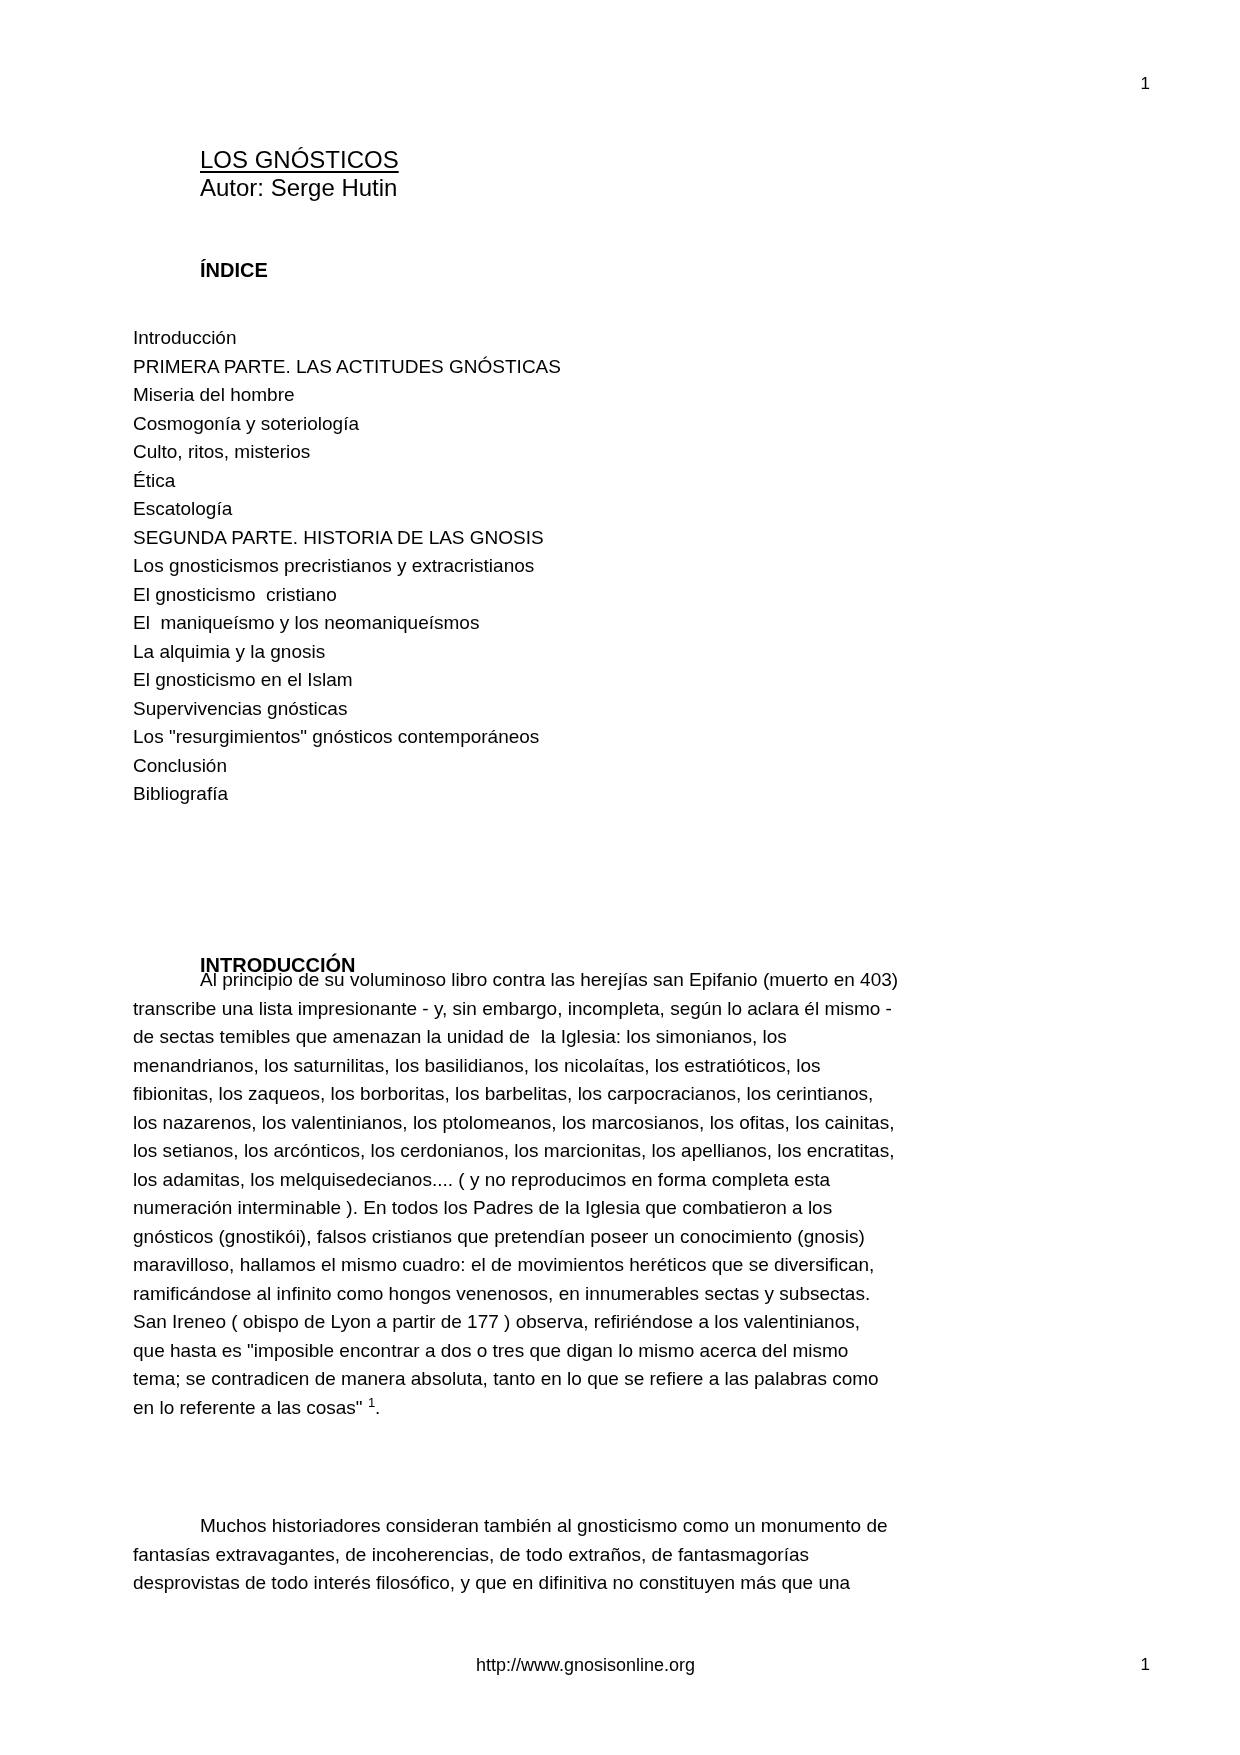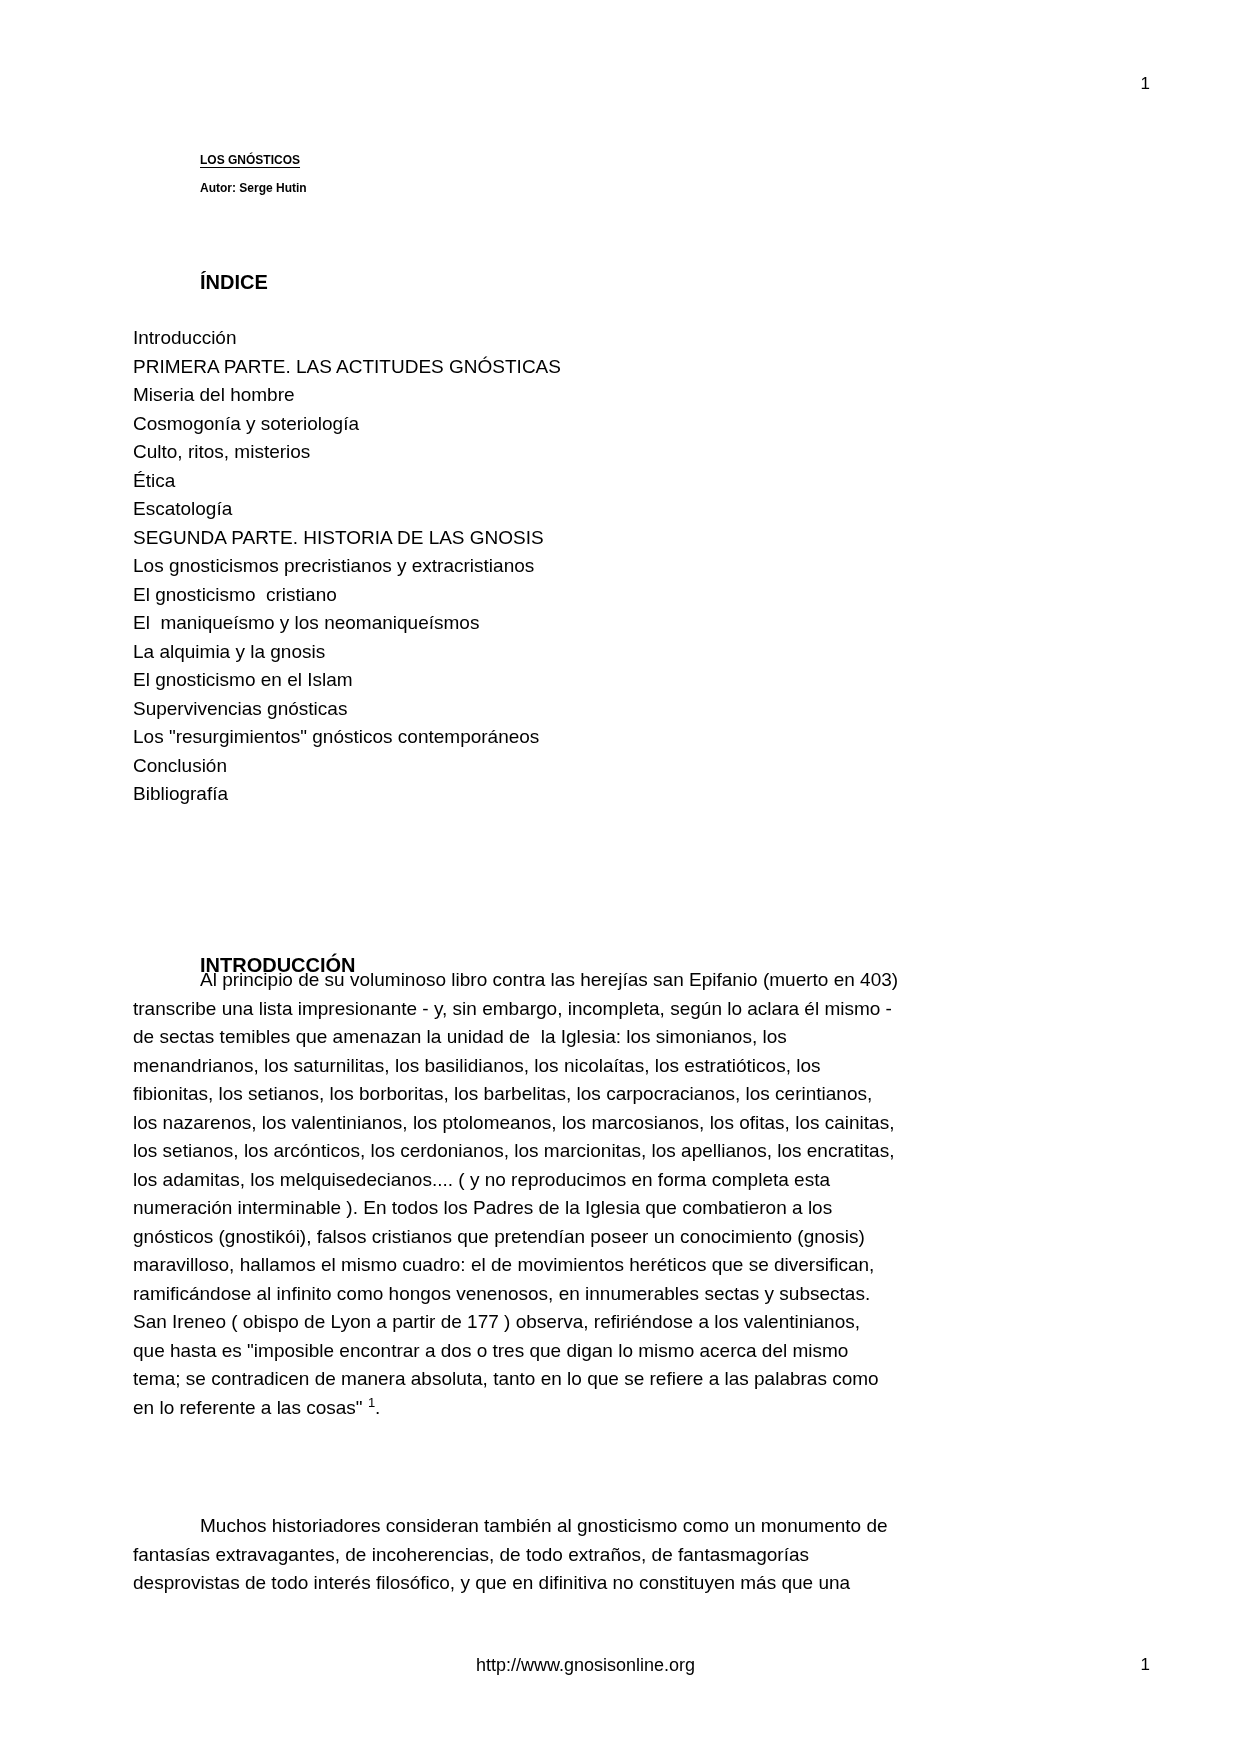--- a/index.html
+++ b/index.html
@@ -16,33 +16,33 @@
     position: absolute;
     top: 74px;
     right: 90px;
     font-size: 17px;
     line-height: 20px;
   }
   .title-block {
     position: absolute;
     left: 200px;
     top: 146px;
-    font-size: 12px;
-    font-weight: bold;
+    font-size: 24px;
+    font-weight: normal;
     line-height: 28px;
   }
   .doc-title { text-decoration: underline; text-underline-offset: 3px; }
   .section-heading {
     position: absolute;
     left: 200px;
     font-size: 20px;
     font-weight: bold;
     line-height: 24px;
   }
-  .index-heading { top: 270px; text-align: right; }
+  .index-heading { top: 258px; text-align: right; }
   .intro-heading { top: 953px; }
   .index-list {
     position: absolute;
     left: 133px;
     top: 324px;
     font-size: 19px;
     line-height: 28.5px;
     width: 1000px;
   }
   .para {
@@ -113,21 +113,21 @@
     </div>
 
   <div class="section-heading intro-heading">INTRODUCCIÓN</div>
 
   <div class="para para-1">
     <div class="plines">
         <div class="pline">Al principio de su voluminoso libro contra las herejías san Epifanio (muerto en 403)</div>
         <div class="pline">transcribe una lista impresionante - y, sin embargo, incompleta, según lo aclara él mismo -</div>
         <div class="pline">de sectas temibles que amenazan la unidad de  la Iglesia: los simonianos, los</div>
         <div class="pline">menandrianos, los saturnilitas, los basilidianos, los nicolaítas, los estratióticos, los</div>
-        <div class="pline">fibionitas, los setianos, los borboritas, los barbelitas, los carpocracianos, los cerintianos,</div>
+        <div class="pline">fibionitas, los zaqueos, los borboritas, los barbelitas, los carpocracianos, los cerintianos,</div>
         <div class="pline">los nazarenos, los valentinianos, los ptolomeanos, los marcosianos, los ofitas, los cainitas,</div>
         <div class="pline">los setianos, los arcónticos, los cerdonianos, los marcionitas, los apellianos, los encratitas,</div>
         <div class="pline">los adamitas, los melquisedecianos.... ( y no reproducimos en forma completa esta</div>
         <div class="pline">numeración interminable ). En todos los Padres de la Iglesia que combatieron a los</div>
         <div class="pline">gnósticos (gnostikói), falsos cristianos que pretendían poseer un conocimiento (gnosis)</div>
         <div class="pline">maravilloso, hallamos el mismo cuadro: el de movimientos heréticos que se diversifican,</div>
         <div class="pline">ramificándose al infinito como hongos venenosos, en innumerables sectas y subsectas.</div>
         <div class="pline">San Ireneo ( obispo de Lyon a partir de 177 ) observa, refiriéndose a los valentinianos,</div>
         <div class="pline">que hasta es "imposible encontrar a dos o tres que digan lo mismo acerca del mismo</div>
         <div class="pline">tema; se contradicen de manera absoluta, tanto en lo que se refiere a las palabras como</div>

